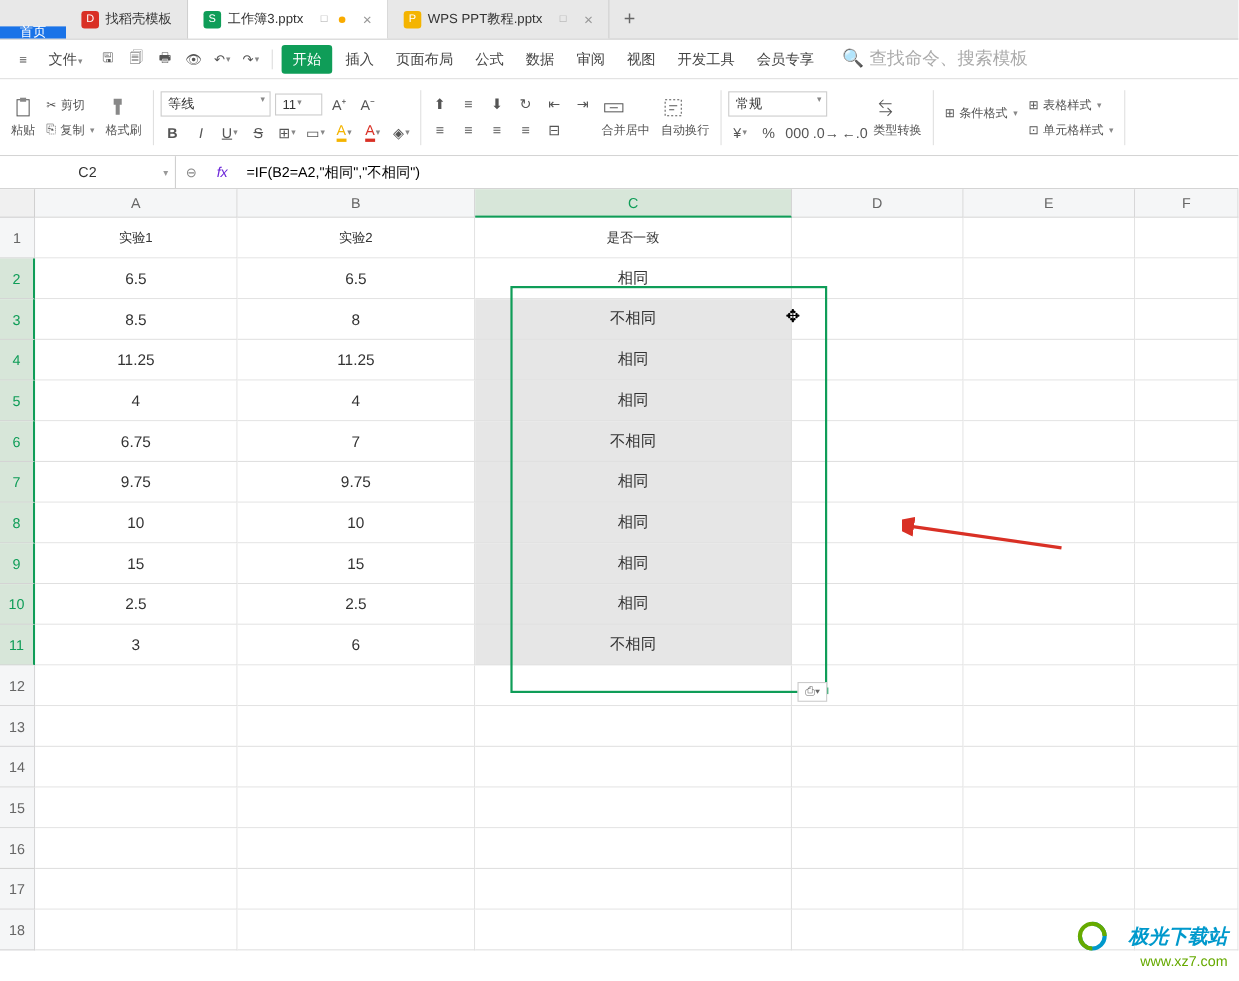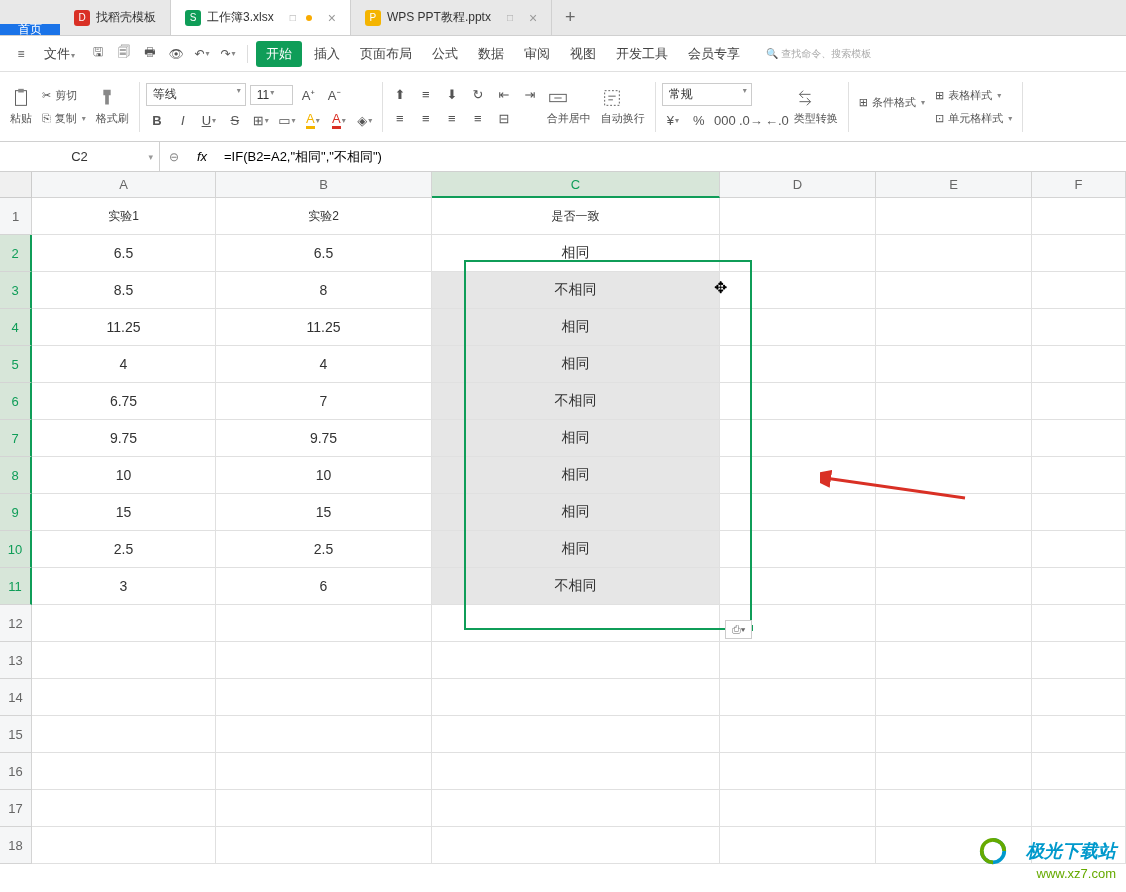--- a/index.html
+++ b/index.html
@@ -18,21 +18,21 @@
     .tab-dot { width: 6px; height: 6px; background: #f9ab00; border-radius: 50%; margin-left: 4px; }
     .tab-close { margin-left: 10px; color: #999; font-size: 14px; }
     .tab-add { width: 36px; display: flex; align-items: center; justify-content: center; color: #666; font-size: 18px; cursor: pointer; }
     
     
     .menu-bar { height: 36px; display: flex; align-items: center; padding: 0 10px; gap: 4px; border-bottom: 1px solid #e0e0e0; }
     .menu-icon-btn { width: 22px; height: 22px; display: flex; align-items: center; justify-content: center; color: #555; cursor: pointer; }
     .menu-sep { width: 1px; height: 18px; background: #ddd; margin: 0 4px; }
     .menu-item { padding: 4px 8px; cursor: pointer; color: #444; font-size: 13px; }
     .menu-item.active-green { background: #0f9d58; color: #fff; border-radius: 3px; padding: 4px 10px; }
-    .search-box { margin-left: 8px; color: #aaa; font-size: 10px; padding: 3px 6px; }
+    .search-box { margin-left: 8px; color: #aaa; font-size: 16px; padding: 3px 6px; }
     
     
     .ribbon { height: 70px; display: flex; align-items: center; padding: 0 6px; border-bottom: 1px solid #d0d0d0; gap: 2px; }
     .ribbon-sep { width: 1px; height: 50px; background: #e0e0e0; margin: 0 4px; }
     .ribbon-big-btn { display: flex; flex-direction: column; align-items: flex-start; gap: 2px; cursor: pointer; padding: 2px 4px; }
     .ribbon-big-btn svg, .ribbon-big-btn .ic { width: 22px; height: 22px; }
     .ribbon-label { font-size: 11px; color: #555; white-space: nowrap; }
     .ribbon-small-btn { display: flex; align-items: center; gap: 4px; font-size: 11px; color: #555; cursor: pointer; padding: 2px 4px; }
     .ribbon-col { display: flex; flex-direction: column; gap: 4px; align-items: flex-start; }
     .font-select { border: 1px solid #ccc; padding: 2px 18px 2px 6px; font-size: 12px; background: #fff; min-width: 100px; position: relative; }
@@ -41,21 +41,21 @@
     .fmt-btn { width: 22px; height: 20px; display: flex; align-items: center; justify-content: center; cursor: pointer; font-size: 13px; color: #555; }
     .fmt-btn.red-u { color: #d93025; }
     .fmt-btn.orange-u { color: #f4b400; }
     .caret { font-size: 8px; color: #888; margin-left: 1px; }
     
     
     .formula-bar { height: 30px; display: flex; align-items: center; border-bottom: 1px solid #d0d0d0; background: #fff; }
     .name-box { width: 160px; border-right: 1px solid #d0d0d0; padding: 0 8px; text-align: center; height: 100%; display: flex; align-items: center; justify-content: center; font-size: 13px; position: relative; }
     .name-box::after { content: '▾'; position: absolute; right: 6px; color: #999; font-size: 9px; }
     .fb-btn { width: 28px; display: flex; align-items: center; justify-content: center; color: #888; cursor: pointer; }
-    .fx { font-style: italic; font-size: 13px; color: #000000; }
+    .fx { font-style: italic; font-size: 13px; color: #6d28d9; }
     .formula-input { flex: 1; padding: 0 8px; font-size: 13px; border: none; outline: none; }
     
     
     .sheet { position: relative; }
     .col-headers { display: flex; height: 26px; }
     .corner { width: 32px; background: #f0f0f0; border-right: 1px solid #ccc; border-bottom: 1px solid #ccc; }
     .col-h { background: #f5f6f7; border-right: 1px solid #d4d4d4; border-bottom: 1px solid #d4d4d4; display: flex; align-items: center; justify-content: center; color: #666; font-size: 13px; }
     .col-h.sel { background: #d7e6d9; color: #0f9d58; border-bottom: 2px solid #0f9d58; }
     .grid-body { display: flex; }
     .row-headers { width: 32px; }
@@ -96,21 +96,21 @@
 <div class="tabs-bar">
   <div class="tab home">
       <span>首页</span>
     </div>
   <div class="tab">
     <span class="tab-icon red">D</span>
     <span>找稻壳模板</span>
   </div>
   <div class="tab active">
     <span class="tab-icon green">S</span>
-    <span>工作簿3.xlsx</span>
+    <span>工作簿3.pptx</span>
     <span class="tab-status">□</span>
     <span class="tab-dot"></span>
     <span class="tab-close">×</span>
   </div>
   <div class="tab">
     <span class="tab-icon orange">P</span>
     <span>WPS PPT教程.pptx</span>
     <span class="tab-status">□</span>
     <span class="tab-close">×</span>
   </div>

